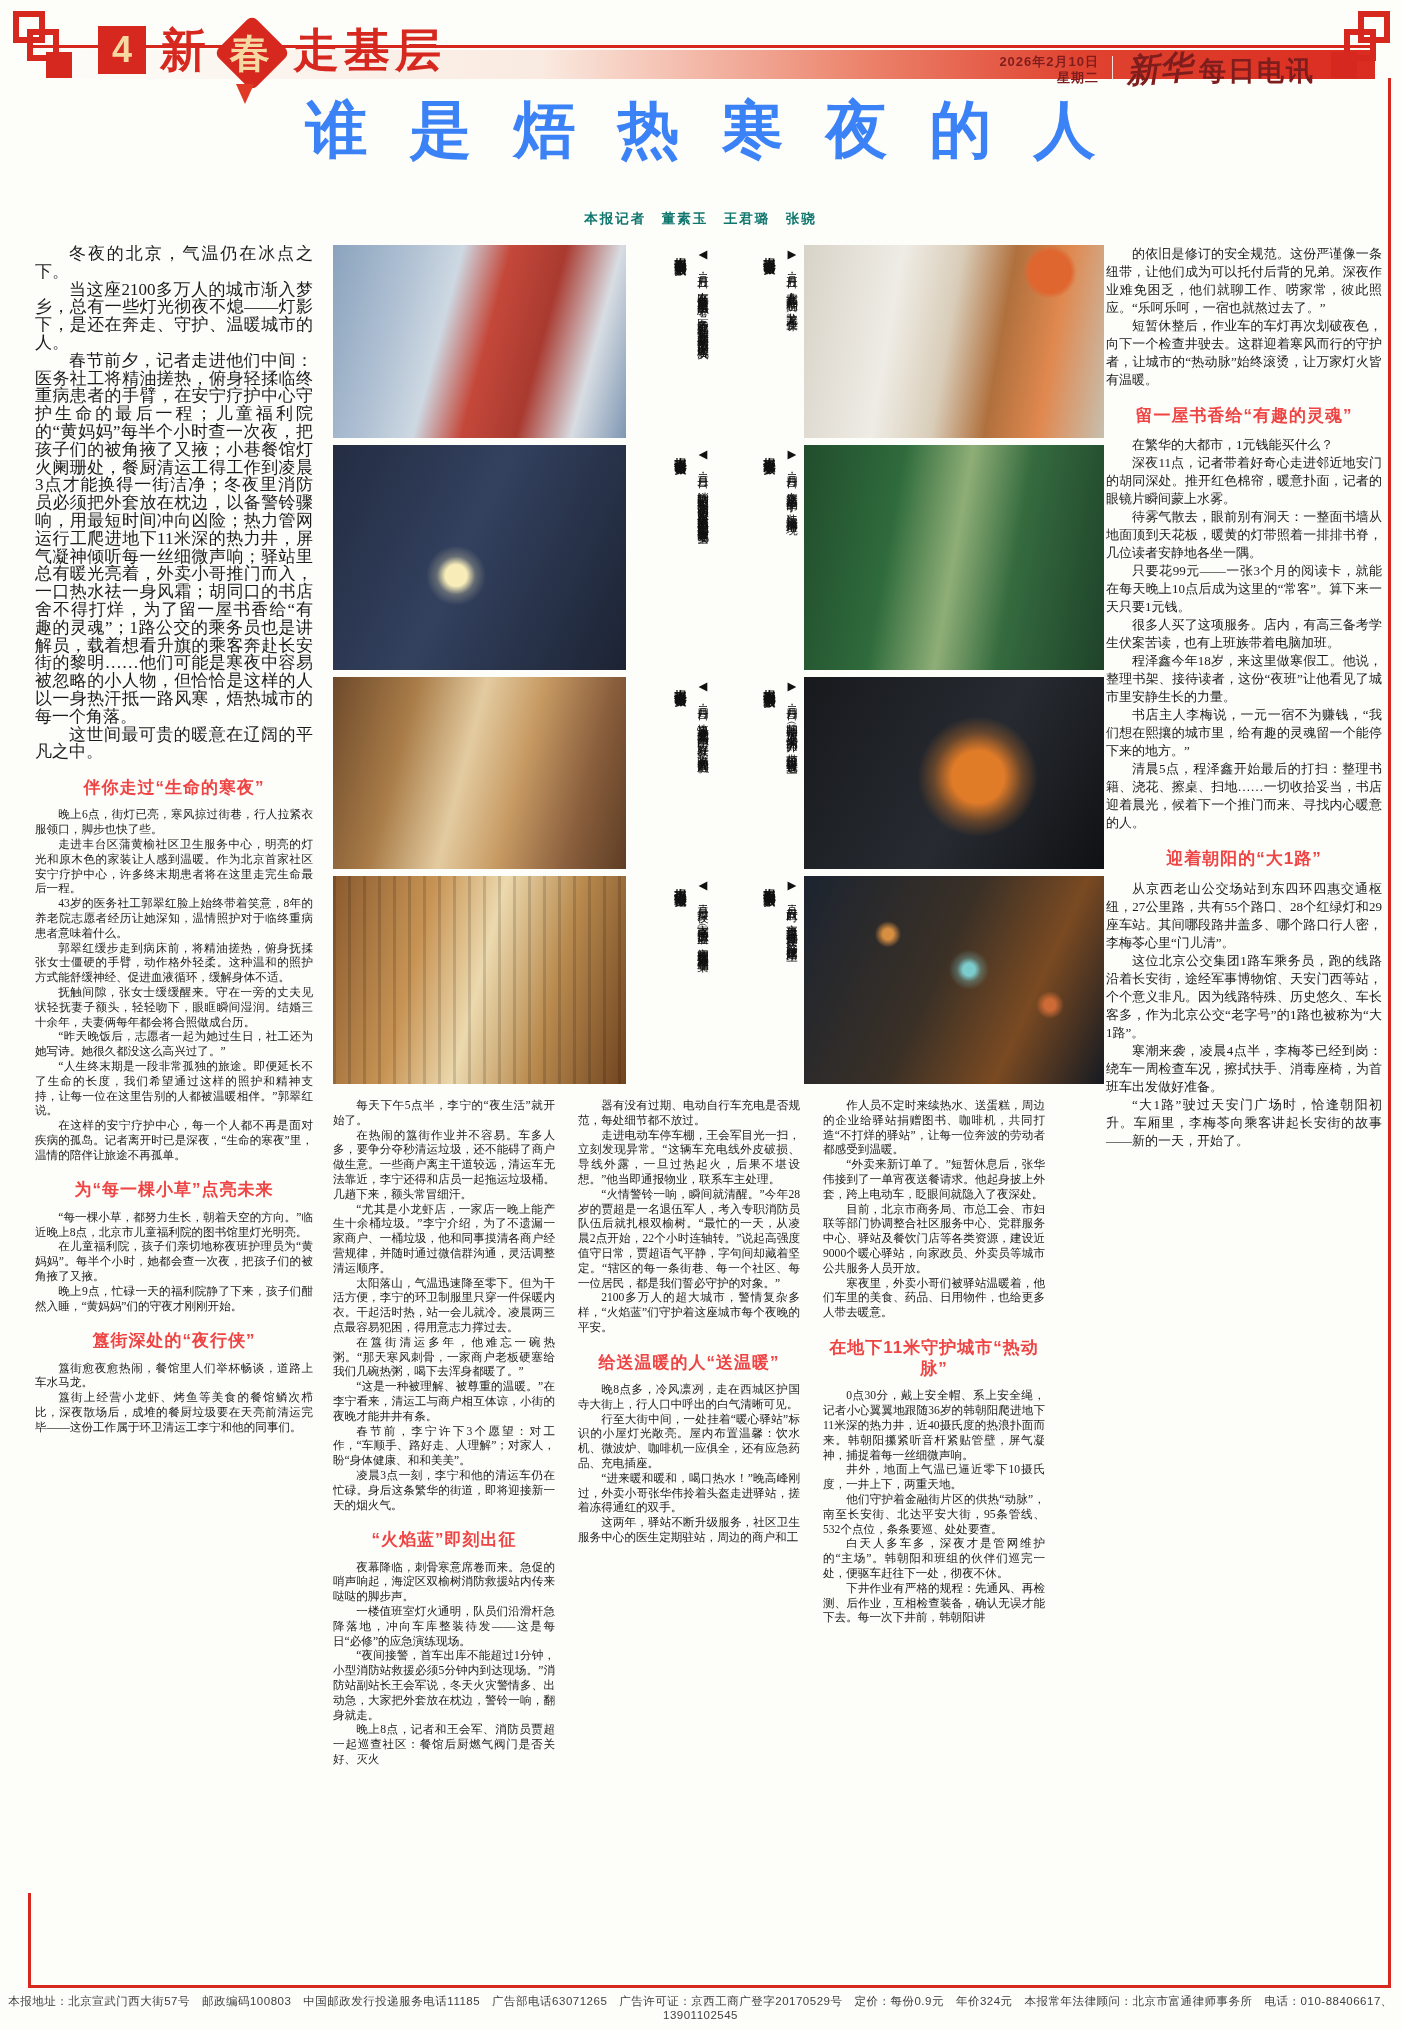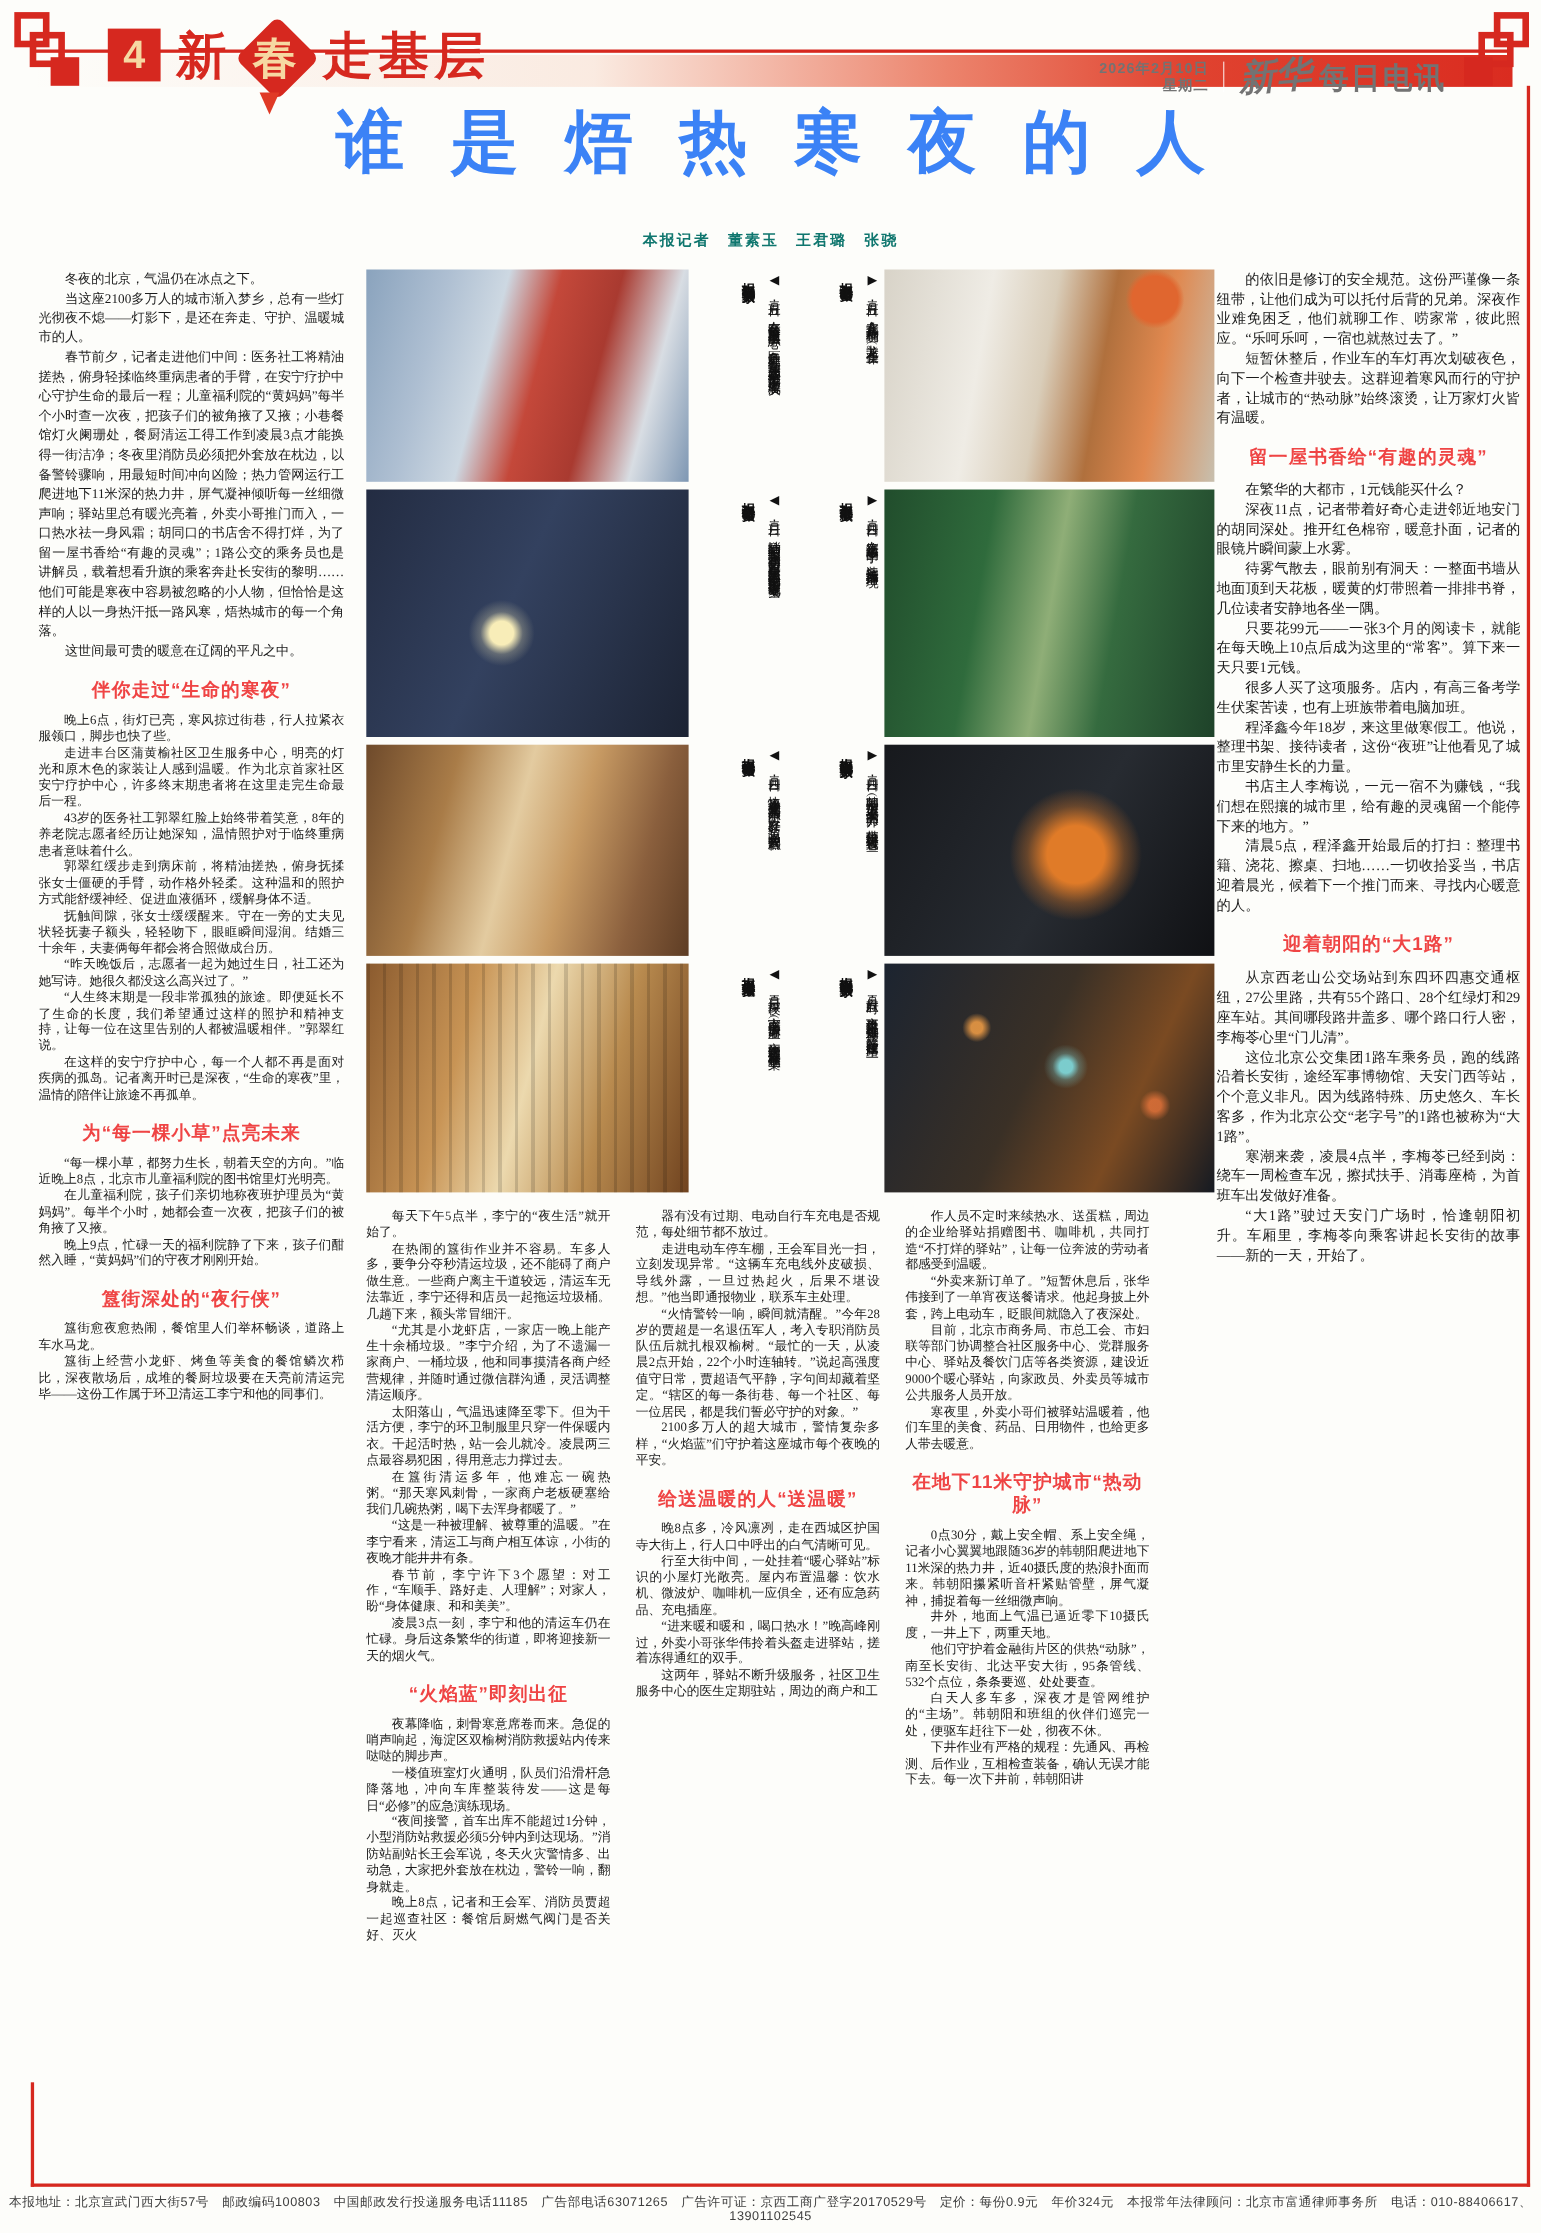--- a/index.html
+++ b/index.html
@@ -15,21 +15,21 @@
   #corner-tr{right:10px;transform:scaleX(-1)}
   #pagenum{position:absolute;left:98px;top:26px;width:48px;height:48px;background:#d6281f;color:#f6d8a2;
     font:bold 36px "Liberation Sans",sans-serif;display:flex;align-items:center;justify-content:center}
   #section-title{position:absolute;left:160px;top:20px;display:flex;align-items:center;
     font-family:"Liberation Sans",sans-serif;font-weight:bold;color:#d6281f;font-size:46px;letter-spacing:5px}
   .diamond{width:54px;height:54px;background:#d6281f;transform:rotate(45deg);margin:4px 14px 0;
     display:flex;align-items:center;justify-content:center;border-radius:7px;flex:none}
   .diamond-char{transform:rotate(-45deg);color:#f6d8a2;font-size:40px;font-weight:bold;line-height:1}
   #section-pointer{position:absolute;left:236px;top:84px;width:0;height:0;
     border-left:9px solid transparent;border-right:9px solid transparent;border-top:20px solid #e03a26}
-  #masthead{position:absolute;right:86px;top:47px;display:flex;align-items:center;gap:13px;color:#737373}
+  #masthead{position:absolute;right:86px;top:47px;display:flex;align-items:center;gap:13px;color:#7f1d1d}
   #masthead .date{text-align:right;font:bold 13px/16px "Liberation Sans",sans-serif;letter-spacing:1px}
   #masthead .mast-divider{width:1px;height:28px;background:rgba(255,255,255,.85)}
   .brand{display:flex;align-items:baseline;gap:7px;white-space:nowrap}
   .brand-script{font:italic bold 33px "Liberation Serif",serif;transform:rotate(-5deg);display:inline-block}
   .brand-rest{font:bold 27px "Liberation Sans",sans-serif;letter-spacing:2px}
 
   
   #frame-right{position:absolute;right:10px;top:78px;bottom:42px;width:3px;background:#d6281f}
   #frame-bottom{position:absolute;left:28px;right:10px;bottom:42px;height:3px;background:#d6281f}
   #frame-left-stub{position:absolute;left:28px;bottom:42px;width:3px;height:95px;background:#d6281f}
@@ -68,21 +68,21 @@
     linear-gradient(115deg,#1c2430 0%,#3a3026 45%,#7a4a22 72%,#151a22 100%)}
 
   
   .col{position:absolute;top:245px;height:1720px;overflow:hidden;text-align:justify}
   #col1{left:35px;width:278px}
   #col2{left:333px;top:1099px;height:866px;width:222px}
   #col3{left:578px;top:1099px;height:866px;width:222px}
   #col4{left:823px;top:1099px;height:866px;width:222px}
   #col6{left:1106px;width:276px}
   .para{font-size:11.6px;line-height:14.8px;text-indent:2em}
-  .lede{font-size:12px;line-height:17.8px}
+  .lede{font-size:17px;line-height:17.8px}
   #col6 .para{font-size:13px;line-height:18px}
   .subhead{font:bold 17px/1.25 "Liberation Sans",sans-serif;text-align:center;
     margin:16px 0 10px;color:#ef4444;text-indent:0;letter-spacing:1px}
 
   
   #footer{position:absolute;left:0;right:0;bottom:9px;text-align:center;
     font:11.5px "Liberation Sans",sans-serif;color:#3e3e3e;letter-spacing:.5px}
 </style>
 </head>
 <body>

